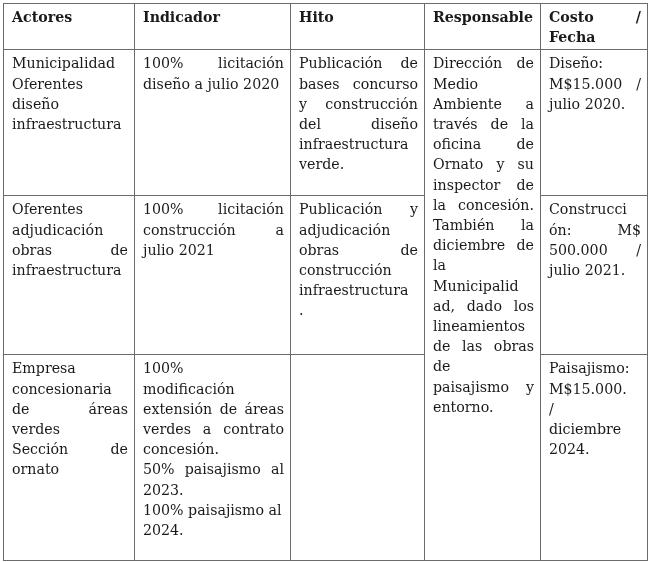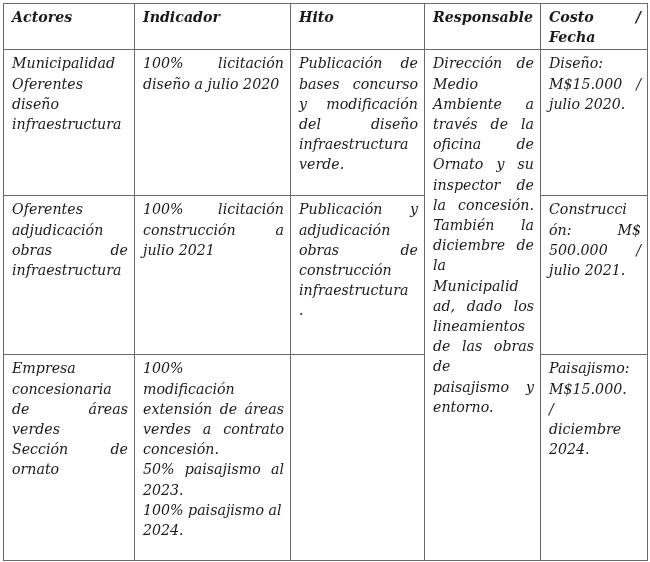--- a/index.html
+++ b/index.html
@@ -27,21 +27,20 @@
     table.plan td, table.plan th {
       border: 1.5px solid #6b6b6b;
       vertical-align: top;
       padding: 3px 6px 2px 8px;
       font-size: 14.2px;
       line-height: 20.2px;
       text-align: justify;
       text-align-last: left;
       word-spacing: 0;
       overflow: hidden;
-      font-style: italic;
     }
     table.plan th {
       font-weight: bold;
       text-align: left;
       font-size: 14.2px;
     }
     .col-actores { width: 131px; }
     .col-indicador { width: 156px; }
     .col-hito { width: 134px; }
     .col-responsable { width: 116px; }
@@ -92,21 +91,21 @@
       <span class="line">diseño</span>
       <span class="line">infraestructura</span>
     </td>
     <td>
       <span class="justify-line">100% licitación</span>
       <span class="line">diseño a julio 2020</span>
     </td>
     <td>
       <span class="justify-line">Publicación de</span>
       <span class="justify-line">bases concurso</span>
-      <span class="justify-line">y modificación</span>
+      <span class="justify-line">y construcción</span>
       <span class="justify-line">del diseño</span>
       <span class="justify-line">infraestructura</span>
       <span class="line">verde.</span>
     </td>
     <td rowspan="3">
       <span class="justify-line">Dirección de</span>
       <span class="line">Medio</span>
       <span class="justify-line">Ambiente a</span>
       <span class="justify-line">través de la</span>
       <span class="justify-line">oficina de</span>

